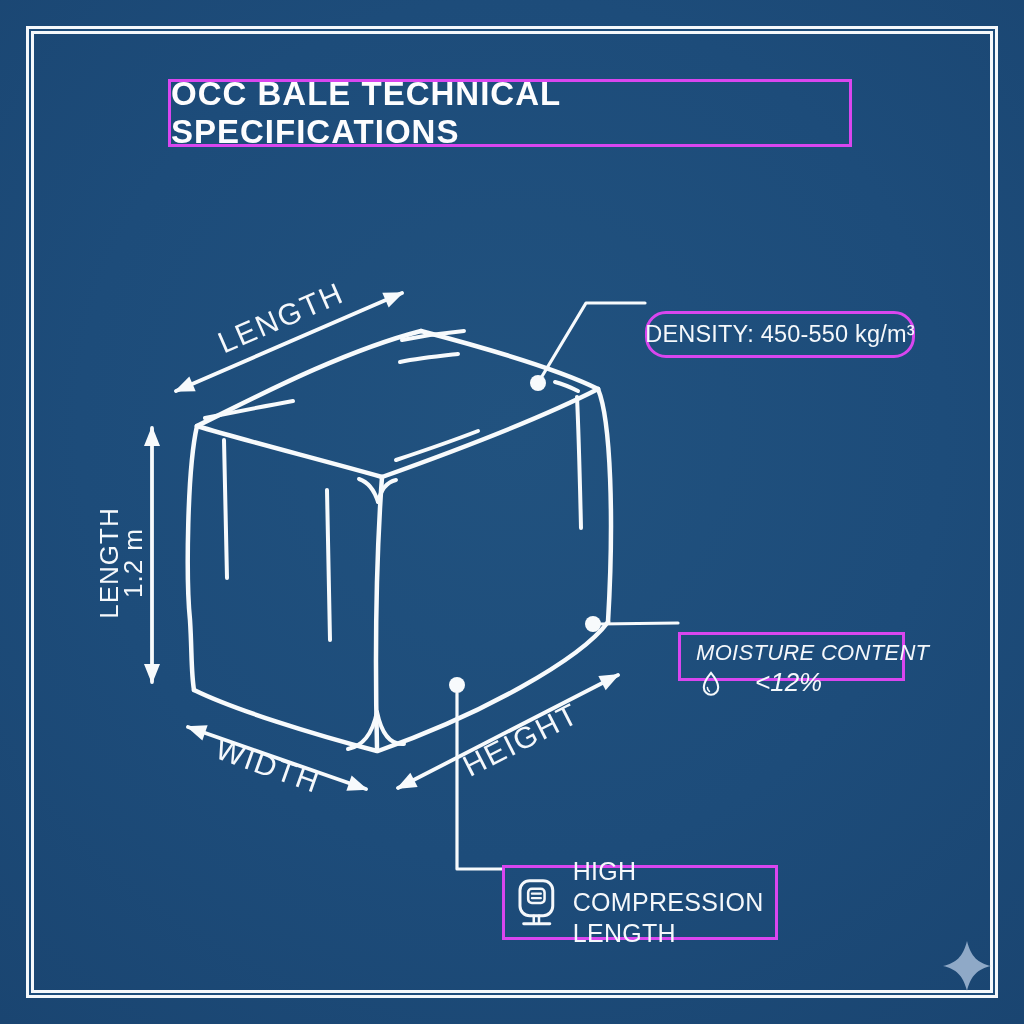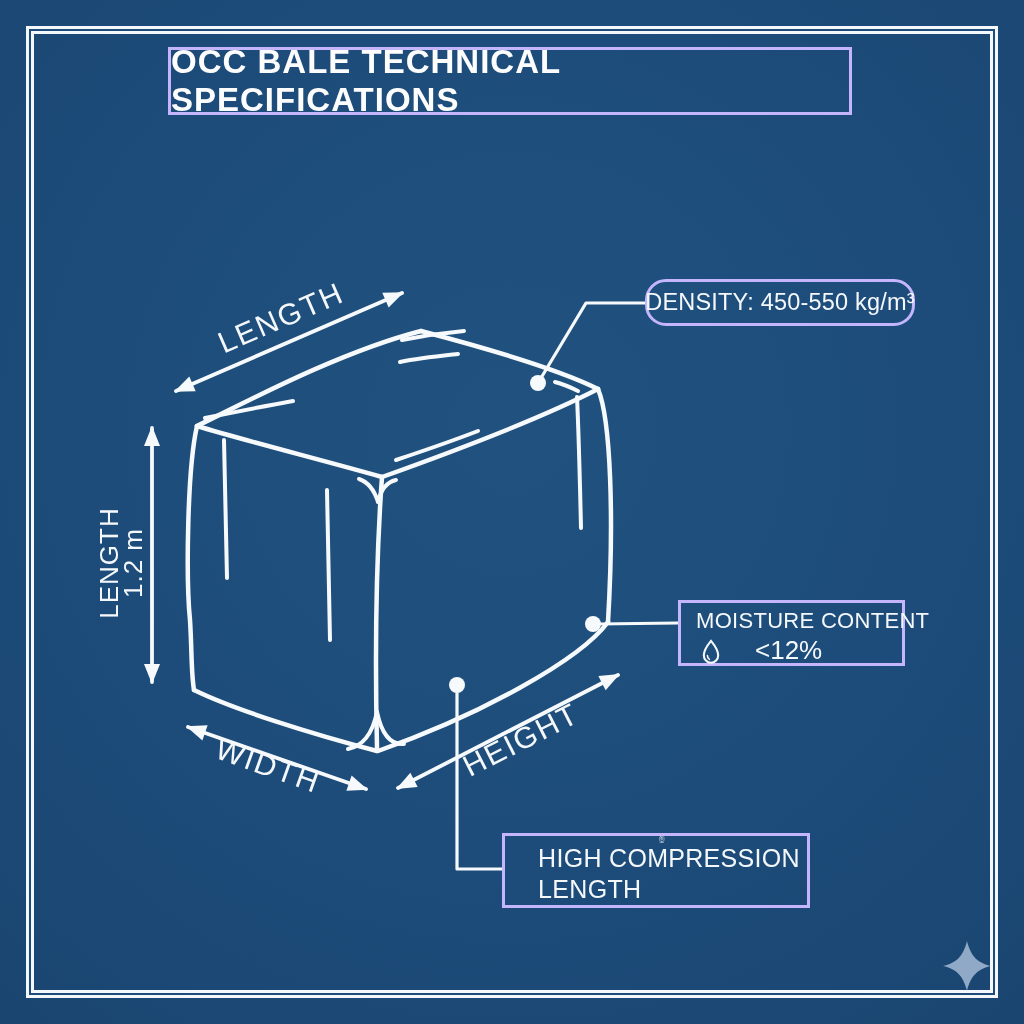--- a/index.html
+++ b/index.html
@@ -6,44 +6,45 @@
   body {
     width: 1024px; height: 1024px; overflow: hidden;
     background: radial-gradient(circle at 50% 42%, #21527f 0%, #1d4c7a 55%, #1a4571 100%);
     font-family: "Liberation Sans", sans-serif;
   }
   #canvas { position: relative; width: 1024px; height: 1024px; }
   #art { position: absolute; left: 0; top: 0; }
 
   .box {
     position: absolute; box-sizing: border-box;
-    border: 3px solid #c4b5fd; color: #f5f8fb;
+    border: 3px solid #d946ef; color: #f5f8fb; margin-top: 32px;
   }
   .title-box {
     left: 168px; top: 47px; width: 684px; height: 68px;
     border-width: 3.5px;
     display: flex; align-items: center; justify-content: center;
     font-size: 33px; font-weight: bold; letter-spacing: 1px; color: #fdfdfe;
   }
   .density-box {
     left: 645px; top: 279px; width: 270px; height: 47px;
     display: flex; align-items: center; justify-content: center;
     font-size: 23.5px; letter-spacing: 0.2px; white-space: nowrap; border-radius: 21px;
   }
   .moisture-box {
-    left: 678px; top: 600px; width: 227px; height: 66px;
+    left: 678px; top: 600px; width: 227px; height: 49px;
     padding: 5px 0 0 15px;
+    font-style: italic;
   }
   .moisture-title { font-size: 22px; letter-spacing: 0.3px; white-space: nowrap; }
   .moisture-row { display: flex; align-items: flex-end; margin-top: 1px; }
   .moisture-row svg { margin-left: 3px; }
   .moisture-value { font-size: 26px; margin-left: 32px; }
   .compression-box {
-    left: 502px; top: 833px; width: 308px; height: 75px;
-    display: flex; align-items: center; padding-left: 12px; flex-direction: column;
+    left: 502px; top: 833px; width: 276px; height: 75px;
+    display: flex; align-items: center; padding-left: 12px;
   }
   .compression-text { margin-left: 14px; font-size: 25px; line-height: 31px; letter-spacing: 0.3px; }
 
   .lbl {
     position: absolute; color: #f5f8fb; white-space: nowrap;
     font-size: 30px; letter-spacing: 2px;
   }
   .lbl-length-top { left: 281px; top: 318px; transform: translate(-50%,-50%) rotate(-23.5deg); }
   .lbl-width      { left: 268px; top: 766px; transform: translate(-50%,-50%) rotate(19.5deg); }
   .lbl-height     { left: 521px; top: 740px; transform: translate(-50%,-50%) rotate(-27deg); }

